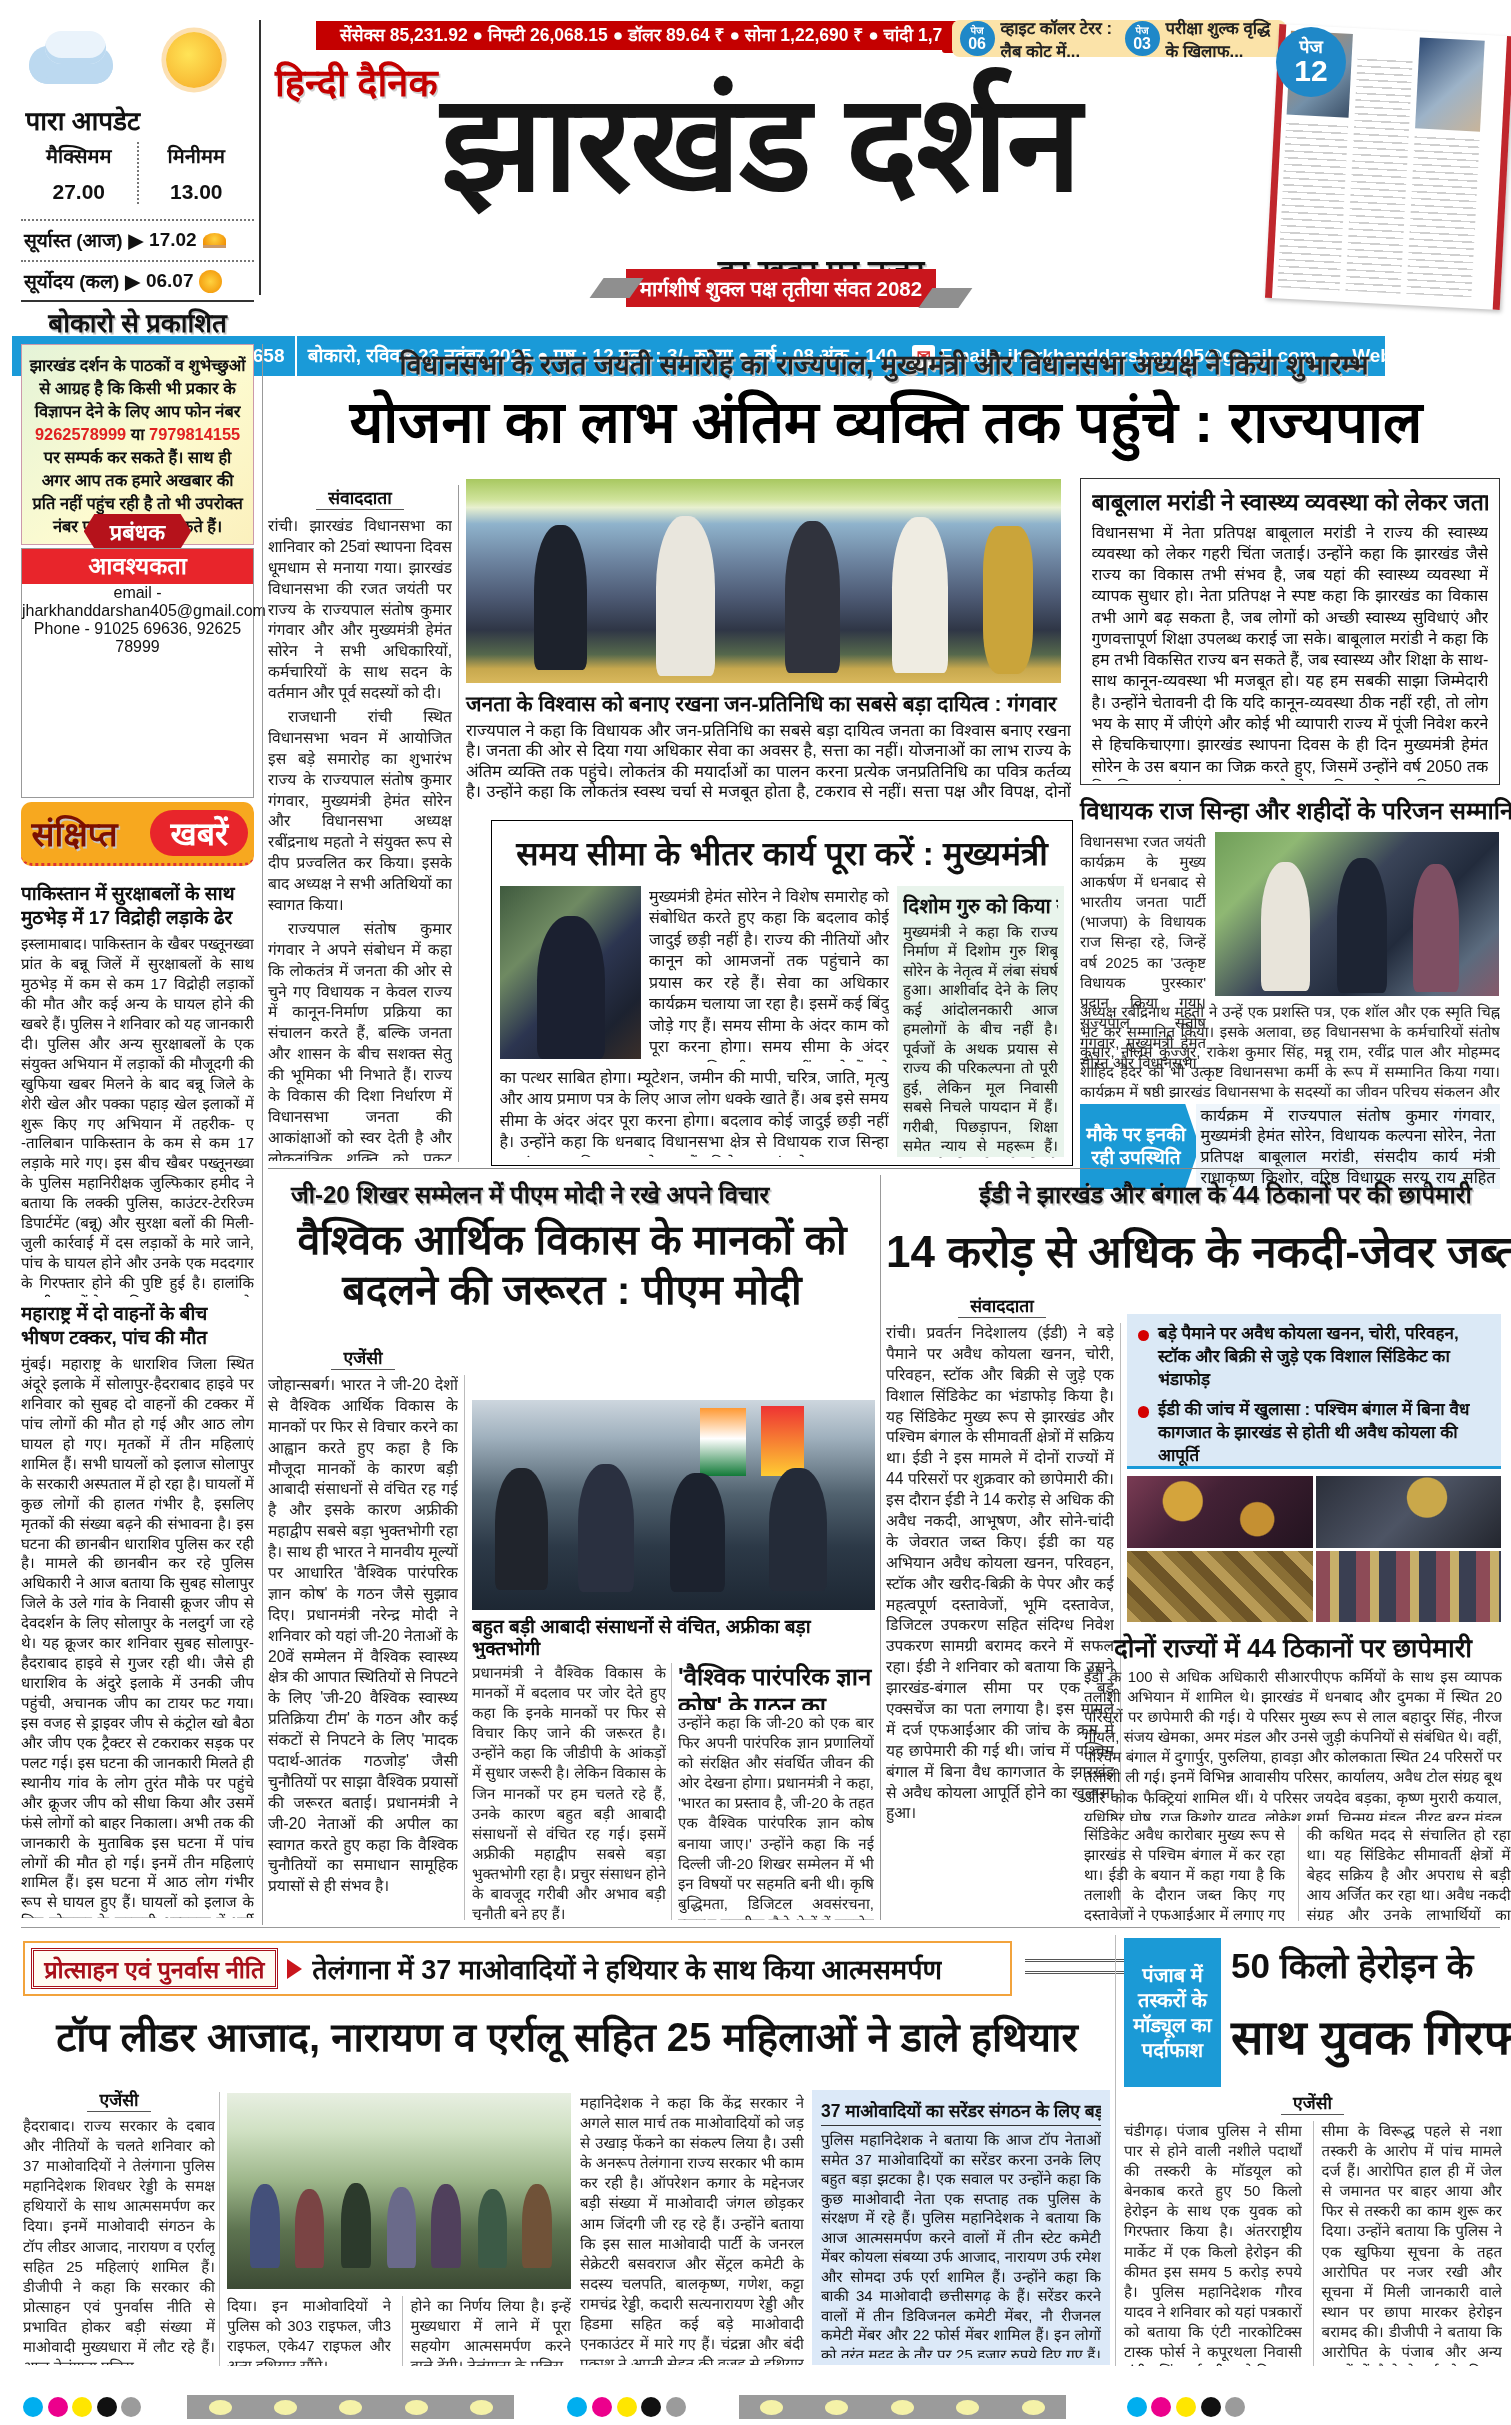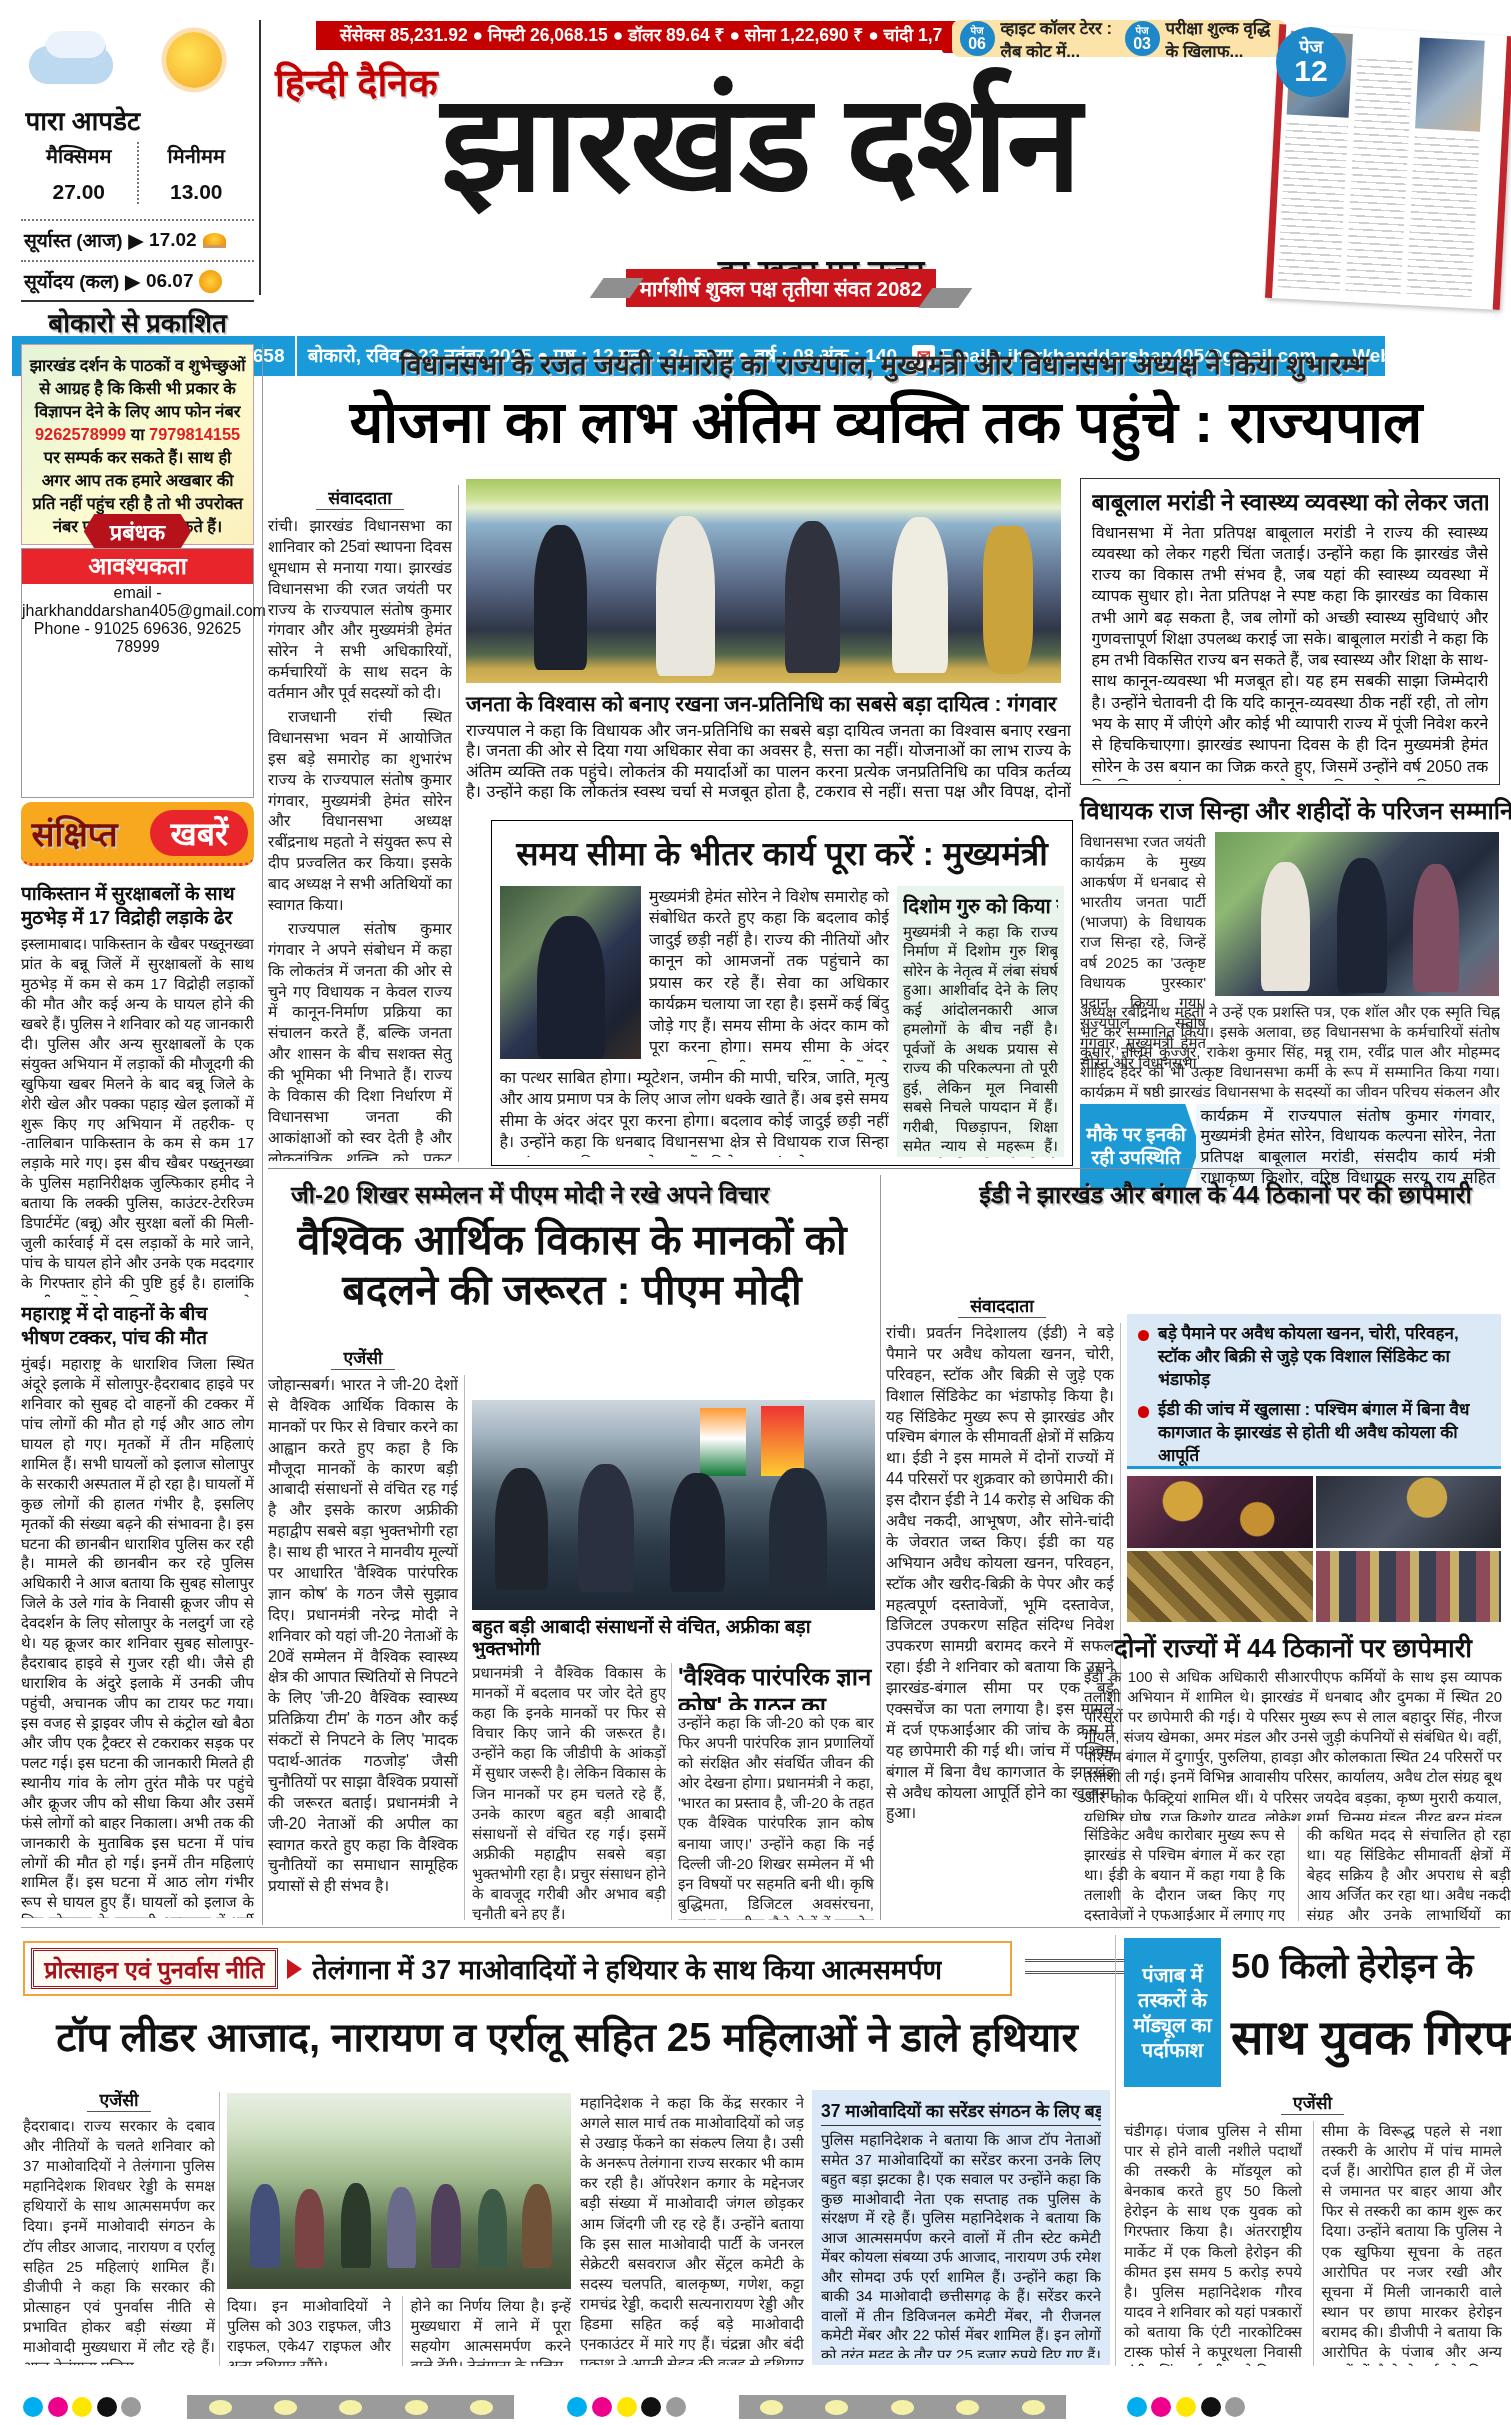--- a/index.html
+++ b/index.html
@@ -268,20 +268,21 @@
   </div>
   <div class="abs clip" style="left:472px;top:1616px;width:403px;height:43px;font-size:19px;font-weight:bold;line-height:1.15;">बहुत बड़ी आबादी संसाधनों से वंचित, अफ्रीका बड़ा भुक्तभोगी</div>
   <div class="abs clip j body-txt" style="left:472px;top:1663px;width:194px;height:257px;font-size:15px;">प्रधानमंत्री ने वैश्विक विकास के मानकों में बदलाव पर जोर देते हुए कहा कि इनके मानकों पर फिर से विचार किए जाने की जरूरत है। उन्होंने कहा कि जीडीपी के आंकड़ों में सुधार जरूरी है। लेकिन विकास के जिन मानकों पर हम चलते रहे हैं, उनके कारण बहुत बड़ी आबादी संसाधनों से वंचित रह गई। इसमें अफ्रीकी महाद्वीप सबसे बड़ा भुक्तभोगी रहा है। प्रचुर संसाधन होने के बावजूद गरीबी और अभाव बड़ी चुनौती बने हुए हैं।</div>
   <div class="abs vr" style="left:671px;top:1663px;height:257px;background:#bbb;"></div>
   <div class="abs clip" style="left:678px;top:1663px;width:196px;height:47px;font-size:24px;font-weight:bold;line-height:1.2;">'वैश्विक पारंपरिक ज्ञान कोष' के गठन का प्रस्ताव</div>
   <div class="abs clip j body-txt" style="left:678px;top:1713px;width:196px;height:207px;font-size:15px;">उन्होंने कहा कि जी-20 को एक बार फिर अपनी पारंपरिक ज्ञान प्रणालियों को संरक्षित और संवर्धित जीवन की ओर देखना होगा। प्रधानमंत्री ने कहा, 'भारत का प्रस्ताव है, जी-20 के तहत एक वैश्विक पारंपरिक ज्ञान कोष बनाया जाए।' उन्होंने कहा कि नई दिल्ली जी-20 शिखर सम्मेलन में भी इन विषयों पर सहमति बनी थी। कृषि बुद्धिमता, डिजिटल अवसंरचना, स्वास्थ्य तकनीक जैसे क्षेत्रों में सहयोग बढ़ाने का आग्रह करते हुए कहा कि इसमें सबका साथ और सबका प्रयास जरूरी है।</div>
 
   <div class="abs vr" style="left:880px;top:1175px;height:745px;"></div>
 
   <div class="abs c nw shadow" style="left:951px;top:1177px;width:549px;font-size:24px;font-weight:bold;">ईडी ने झारखंड और बंगाल के 44 ठिकानों पर की छापेमारी</div>
+  <div class="abs c nw" style="left:886px;top:1220px;width:614px;font-size:44px;font-weight:bold;">14 करोड़ से अधिक के नकदी-जेवर जब्त</div>
   <div class="abs c" style="left:886px;top:1293px;width:232px;">
     <div class="byline"><span>संवाददाता</span></div>
   </div>
   <div class="abs clip j body-txt" style="left:886px;top:1323px;width:228px;height:598px;">रांची। प्रवर्तन निदेशालय (ईडी) ने बड़े पैमाने पर अवैध कोयला खनन, चोरी, परिवहन, स्टॉक और बिक्री से जुड़े एक विशाल सिंडिकेट का भंडाफोड़ किया है। यह सिंडिकेट मुख्य रूप से झारखंड और पश्चिम बंगाल के सीमावर्ती क्षेत्रों में सक्रिय था। ईडी ने इस मामले में दोनों राज्यों में 44 परिसरों पर शुक्रवार को छापेमारी की। इस दौरान ईडी ने 14 करोड़ से अधिक की अवैध नकदी, आभूषण, और सोने-चांदी के जेवरात जब्त किए। ईडी का यह अभियान अवैध कोयला खनन, परिवहन, स्टॉक और खरीद-बिक्री के पेपर और कई महत्वपूर्ण दस्तावेजों, भूमि दस्तावेज, डिजिटल उपकरण सहित संदिग्ध निवेश उपकरण सामग्री बरामद करने में सफल रहा। ईडी ने शनिवार को बताया कि उसने झारखंड-बंगाल सीमा पर एक बड़े एक्सचेंज का पता लगाया है। इस मामले में दर्ज एफआईआर की जांच के क्रम में यह छापेमारी की गई थी। जांच में पश्चिम बंगाल में बिना वैध कागजात के झारखंड से अवैध कोयला आपूर्ति होने का खुलासा हुआ।</div>
   <div class="abs vr" style="left:1120px;top:1323px;height:598px;background:#bbb;"></div>
 
   <div class="abs" style="left:1127px;top:1314px;width:374px;height:155px;background:#dbe9f6;border-bottom:3.8px solid #1a9ad8;box-sizing:border-box;padding:9px 10.6px;">
     <div class="bullet">
       <div class="dotr"></div>
       <div class="bt">बड़े पैमाने पर अवैध कोयला खनन, चोरी, परिवहन, स्टॉक और बिक्री से जुड़े एक विशाल सिंडिकेट का भंडाफोड़</div>

